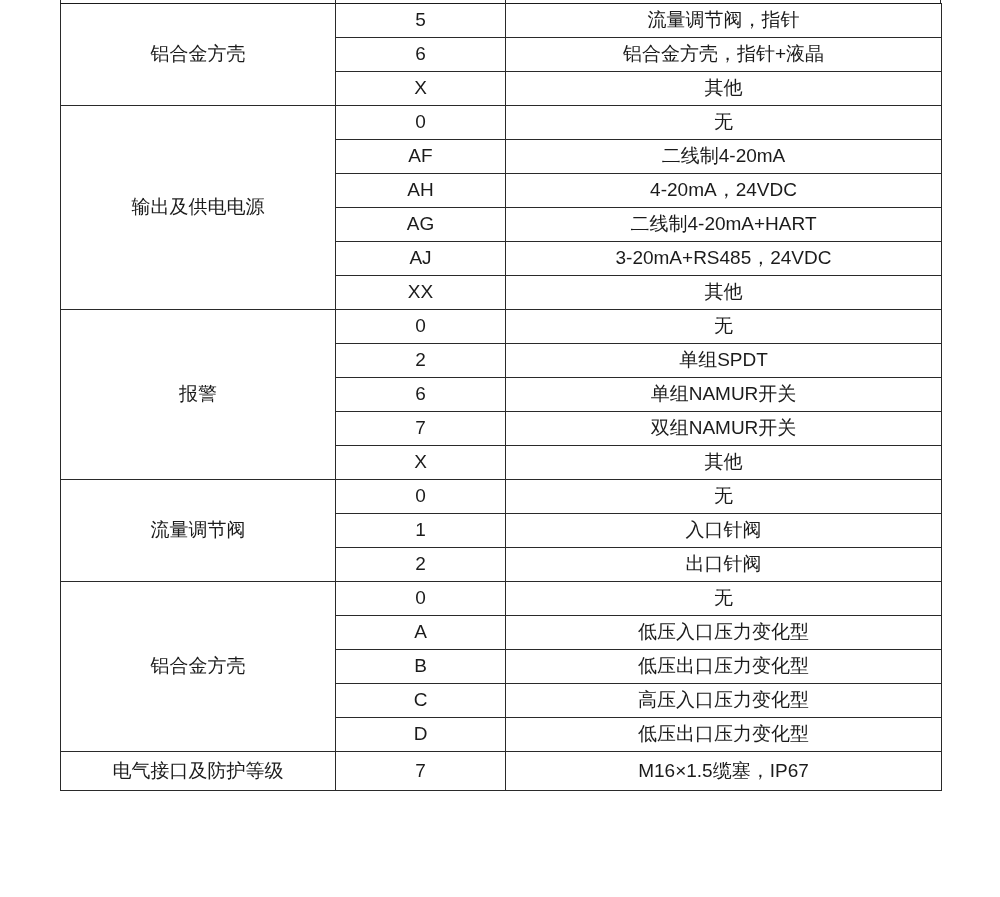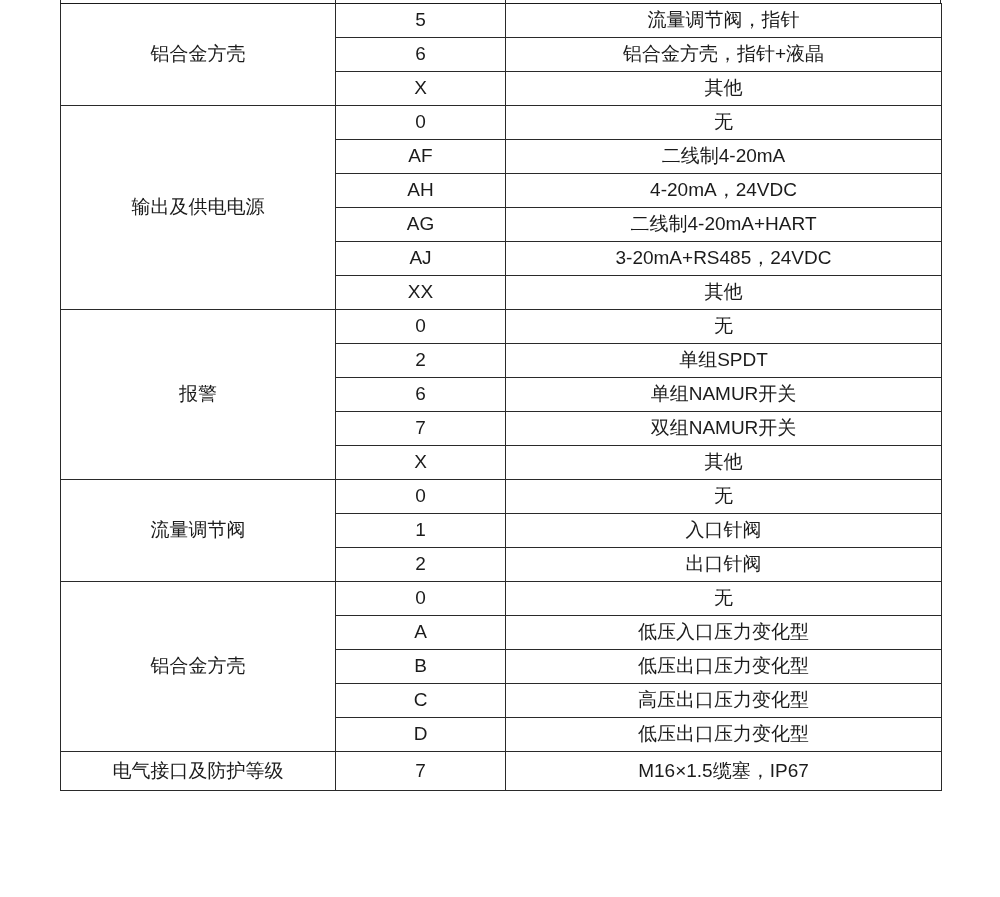--- a/index.html
+++ b/index.html
@@ -145,21 +145,21 @@
         <tr>
           <td class="code">A</td>
           <td class="desc">低压入口压力变化型</td>
         </tr>
         <tr>
           <td class="code">B</td>
           <td class="desc">低压出口压力变化型</td>
         </tr>
         <tr>
           <td class="code">C</td>
-          <td class="desc">高压出口压力变化型</td>
+          <td class="desc">高压入口压力变化型</td>
         </tr>
         <tr>
           <td class="code">D</td>
           <td class="desc">低压出口压力变化型</td>
         </tr>
         <tr class="group-start last-group">
           <td class="cat" rowspan="1">电气接口及防护等级</td>
           <td class="code">7</td>
           <td class="desc">M16×1.5缆塞，IP67</td>
         </tr>

